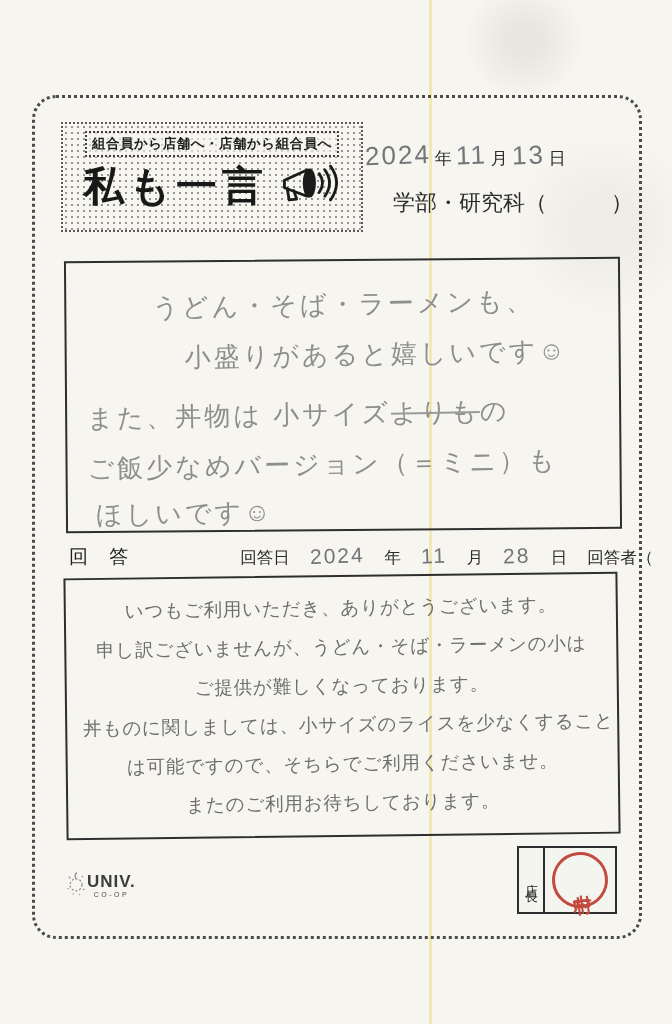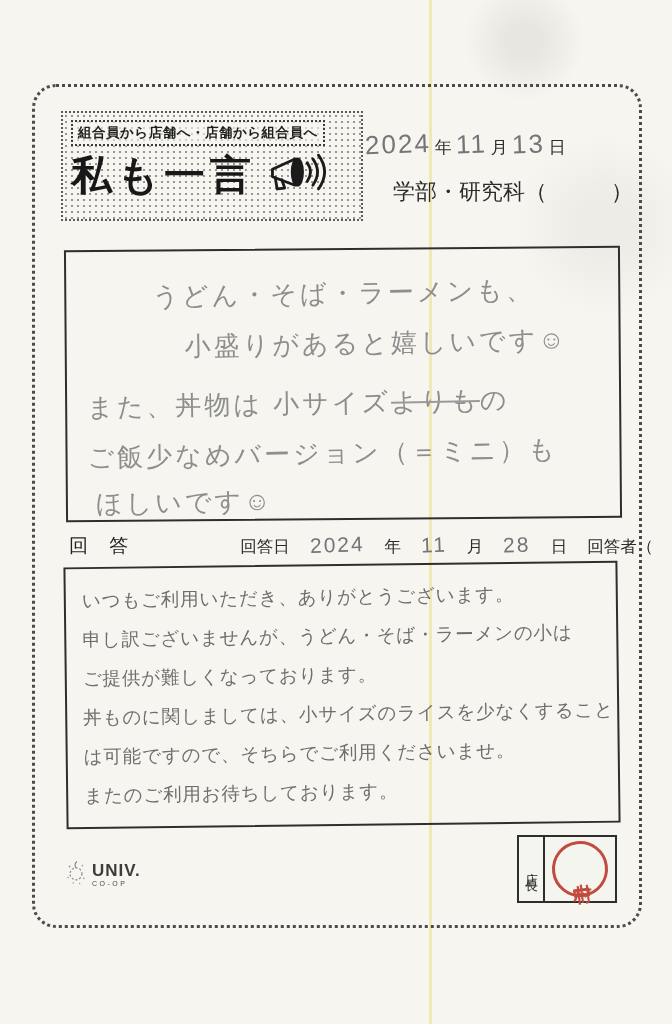--- a/index.html
+++ b/index.html
@@ -13,37 +13,37 @@
     background:#f6f5f0;
     background-image:
       radial-gradient(circle at 78% 4%, rgba(190,188,180,0.25) 0 18px, transparent 60px),
       radial-gradient(circle at 90% 22%, rgba(200,198,190,0.18) 0 30px, transparent 90px);
   }
   .fold-line{
     position:absolute;left:429px;top:0;width:3px;height:1024px;
     background:#efe5ab;opacity:.85;
   }
   .card{
-    position:absolute;left:32px;top:84px;width:604px;height:838px;
-    border:3px dotted #4b4b4b;border-radius:24px;
+    position:absolute;left:32px;top:95px;width:604px;height:838px;
+    border:3px dotted #4b4b4b;border-radius:24px;text-align:center;
   }
   
   .header-block{
     position:absolute;left:26px;top:24px;width:302px;height:110px;
     border:2px dotted #5a5a5a;
     background-image:radial-gradient(rgba(70,70,70,.55) 1px, transparent 1.5px);
     background-size:6px 6px;
     padding:7px 8px 4px 8px;box-sizing:border-box;
   }
   .tagline{
     display:inline-block;border:2px dotted #3d3d3d;
     padding:2px 5px;font-size:13.5px;font-weight:bold;color:#1f1f1f;
     background:rgba(246,245,240,.6);letter-spacing:.5px;white-space:nowrap;
   }
-  .title-row{display:flex;align-items:center;gap:8px;margin-top:5px;}
+  .title-row{display:flex;align-items:center;gap:8px;margin-top:5px;margin-left:12px;}
   .title{
     font-size:41px;font-weight:bold;color:#181818;letter-spacing:5px;
     white-space:nowrap;line-height:1;
   }
   
   .date-block{position:absolute;left:330px;top:44px;width:268px;color:#2b2b2b;}
   .date-row{display:flex;align-items:baseline;gap:4px;font-size:17px;}
   .hw{color:#74747a;font-size:26px;letter-spacing:2px;transform:rotate(-2deg);line-height:1;}
   .hw.small{font-size:22px;}
   .aff-row{margin-top:9px;padding-left:28px;font-size:16px;display:flex;gap:13px;white-space:nowrap;}
@@ -72,21 +72,21 @@
   .reply-box{
     position:absolute;left:30px;top:477px;width:554px;height:262px;
     border:2px solid #2e2e2e;transform:rotate(-0.7deg);
     padding:11px 16px;box-sizing:border-box;
   }
   .reply-line{
     font-size:18.5px;color:#6e6e6e;line-height:39px;
     letter-spacing:.8px;white-space:nowrap;transform:rotate(-0.2deg);
   }
   
-  .footer-logo{position:absolute;left:30px;top:772px;display:flex;align-items:center;gap:5px;}
+  .footer-logo{position:absolute;left:30px;top:772px;display:flex;align-items:center;}
   .logo-text{display:flex;flex-direction:column;line-height:1;}
   .logo-univ{font-size:17px;font-weight:bold;color:#3c3c3c;letter-spacing:1px;}
   .logo-coop{font-size:7px;color:#4a4a4a;letter-spacing:2.5px;margin-top:1px;}
   .org-name{font-size:15.5px;color:#2b2b2b;letter-spacing:1.5px;margin-left:4px;font-weight:bold;}
   
   .stamp-box{
     position:absolute;left:482px;top:748px;width:96px;height:64px;
     border:2px solid #2e2e2e;display:flex;box-sizing:content-box;background:rgba(246,245,240,.4);
   }
   .stamp-label-cell{

